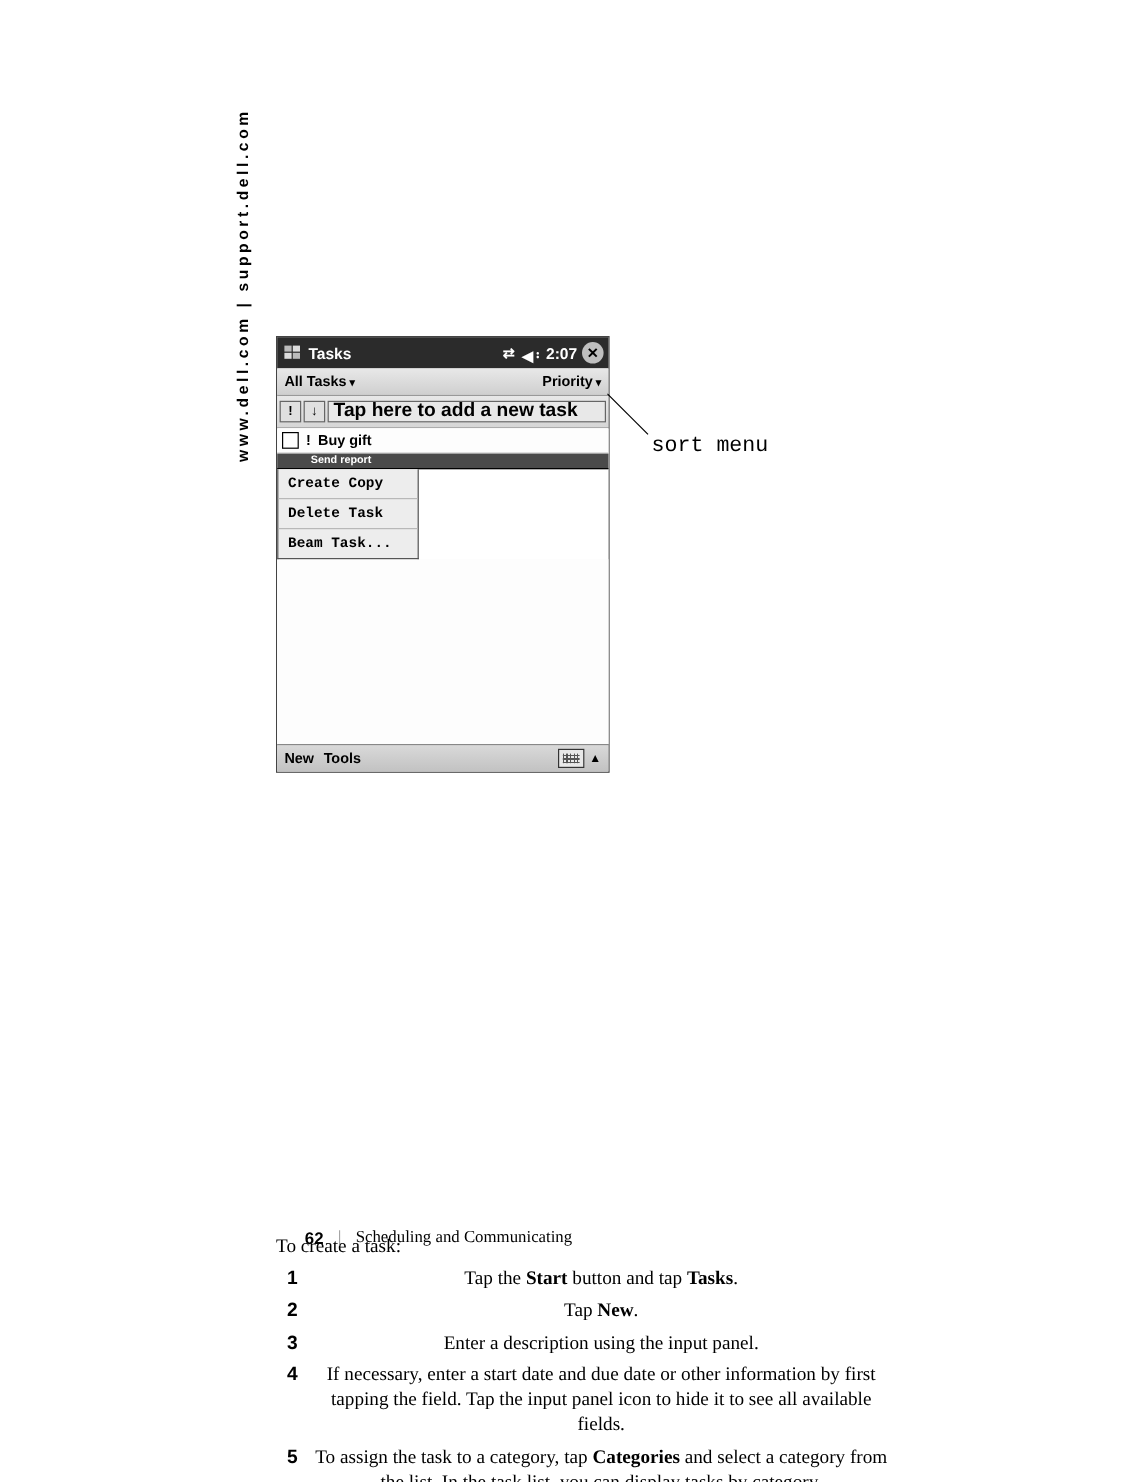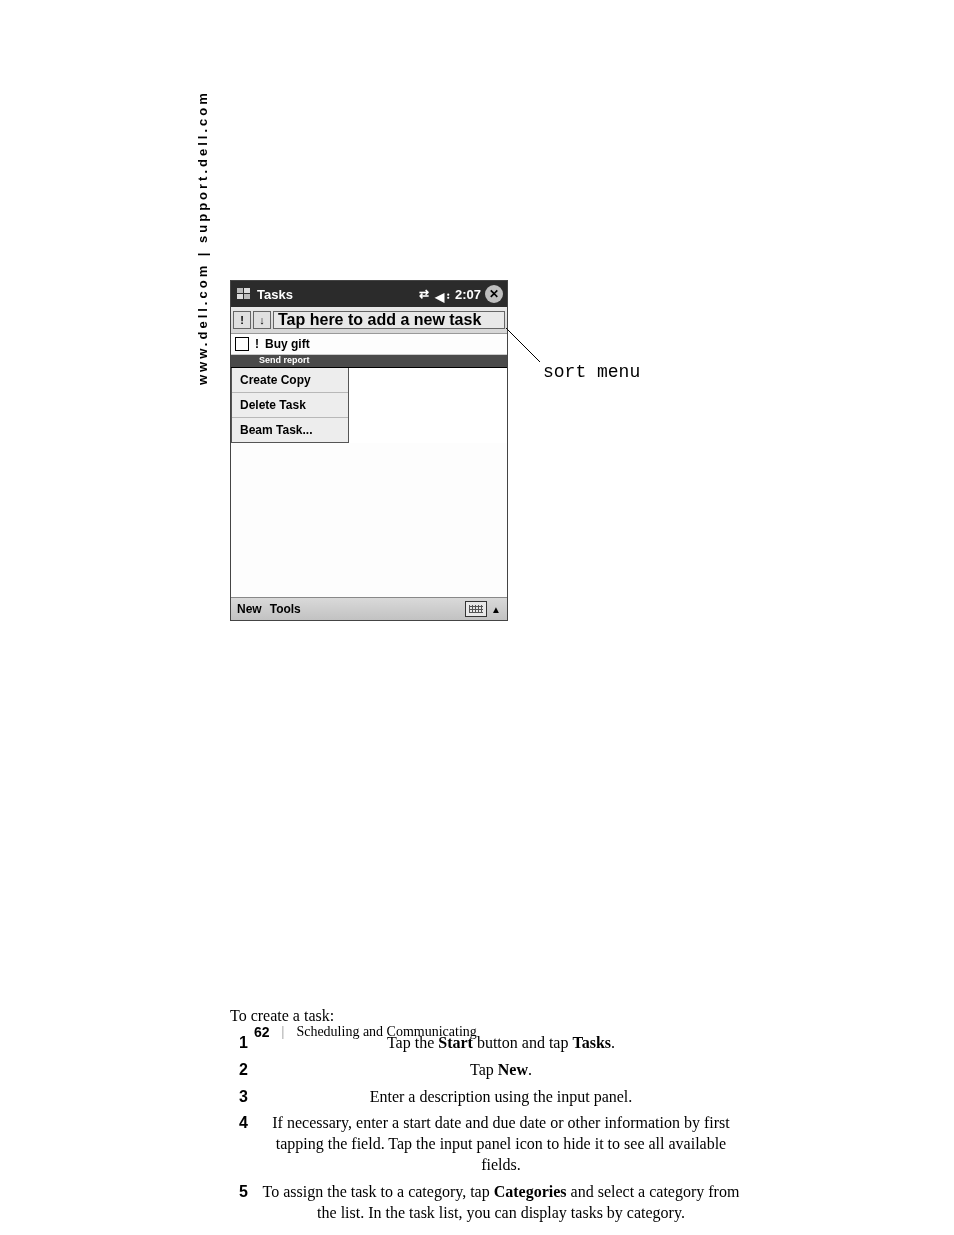--- a/index.html
+++ b/index.html
@@ -82,21 +82,21 @@
   .ppc-entryrow .hint { flex:1;height:16px;border:1px solid #666;background:#e8e8e8;font-weight:bold;font-size:16px;display:flex;align-items:center;padding-left:4px;}
   .ppc-task {
     height: 20px; display:flex;align-items:center;padding:0 4px;border-bottom:1px solid #ccc;background:#fdfdfd;gap:6px;font-weight:bold;
   }
   .ppc-task .cb { width:12px;height:12px;border:1px solid #000;background:#fff;}
   .ppc-task .pr { font-weight:bold;}
   .ppc-taskpartial { height: 12px;background:#4a4a4a;color:#fff;font-size:9px;font-weight:bold;padding-left:28px;display:flex;align-items:flex-start;border-bottom:1px solid #000;}
   .ppc-menu {
     position:relative;border:1px solid #555;border-top:none;background:#ededed;width:116px;
   }
-  .ppc-menu .mi { height:24px;display:flex;align-items:center;padding:0 8px;font-weight:bold;border-bottom:1px solid #b8b8b8;}
+  .ppc-menu .mi { height:24px;display:flex;align-items:center;padding:0 8px;font-weight:bold;border-bottom:1px solid #b8b8b8;font-family:Liberation Mono, monospace;}
   .ppc-menu .mi:last-child{border-bottom:none;}
   .ppc-body { background:#fff; }
   .ppc-body-rest { height: 154px; background:#fdfdfd;}
   .ppc-bottom {
     background: linear-gradient(#d9d9d9,#c2c2c2);
     height: 22px;display:flex;align-items:center;padding:0 6px;font-weight:bold;border-top:1px solid #888;justify-content:space-between;
   }
   .ppc-bottom .left { display:flex;gap:8px;}
   .ppc-bottom .kb { width:20px;height:14px;border:1px solid #333;background:#e8e8e8;position:relative;}
   .ppc-bottom .kb::after{content:"";position:absolute;inset:3px;background:repeating-linear-gradient(90deg,#555 0 1px,transparent 1px 3px),repeating-linear-gradient(0deg,#555 0 1px,transparent 1px 3px);}
@@ -139,20 +139,24 @@
             </svg>
         </span>
         <span class="title-text">Tasks</span>
         <span class="spacer"></span>
         <span class="t-icon">⇄</span>
         <span class="t-icon">◀᠄</span>
         <span class="time">2:07</span>
         <span class="close">✕</span>
       </div>
 
+      <div class="ppc-filterbar">
+        <span class="dd">All Tasks</span>
+        <span class="dd">Priority</span>
+      </div>
 
       <div class="ppc-entryrow">
         <span class="sq">!</span>
         <span class="sq">↓</span>
         <span class="hint">Tap here to add a new task</span>
       </div>
 
       <div class="ppc-body">
         <div class="ppc-task">
           <span class="cb"></span>

